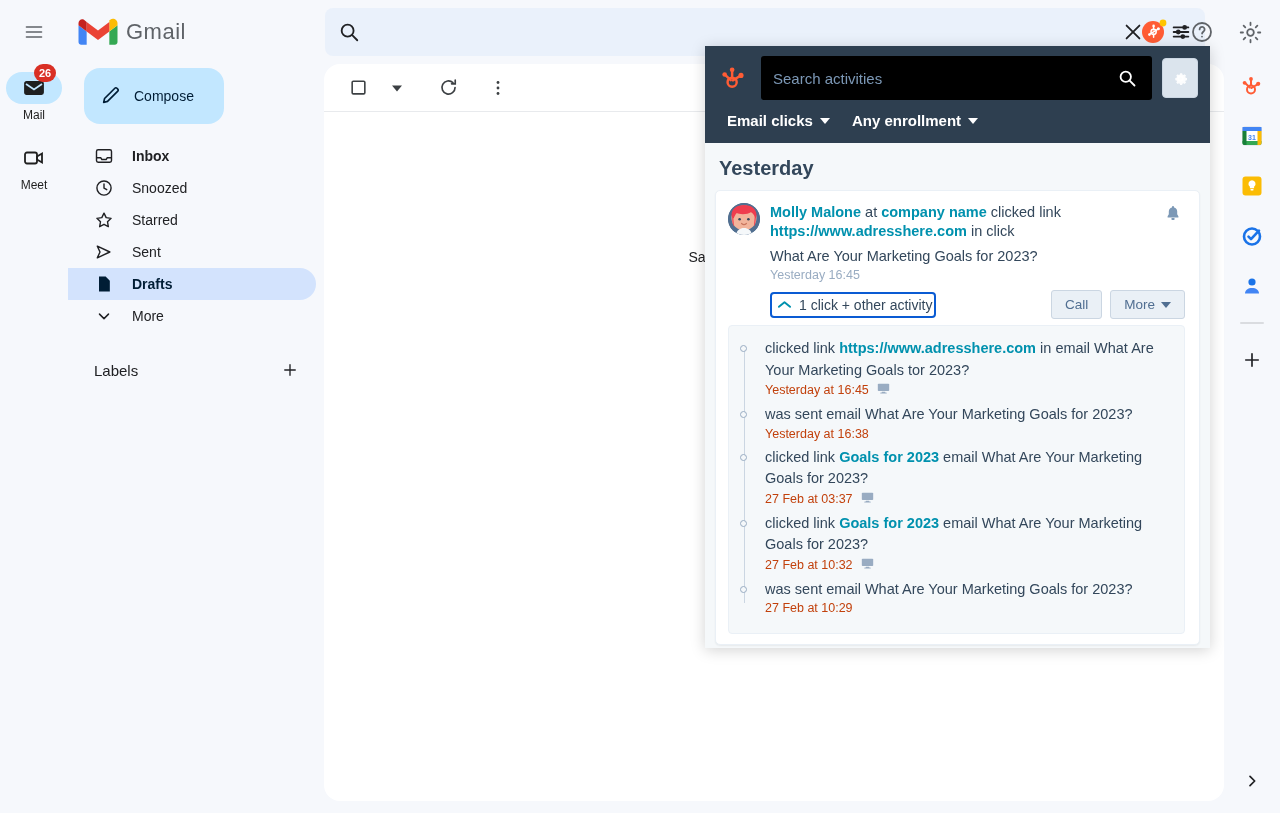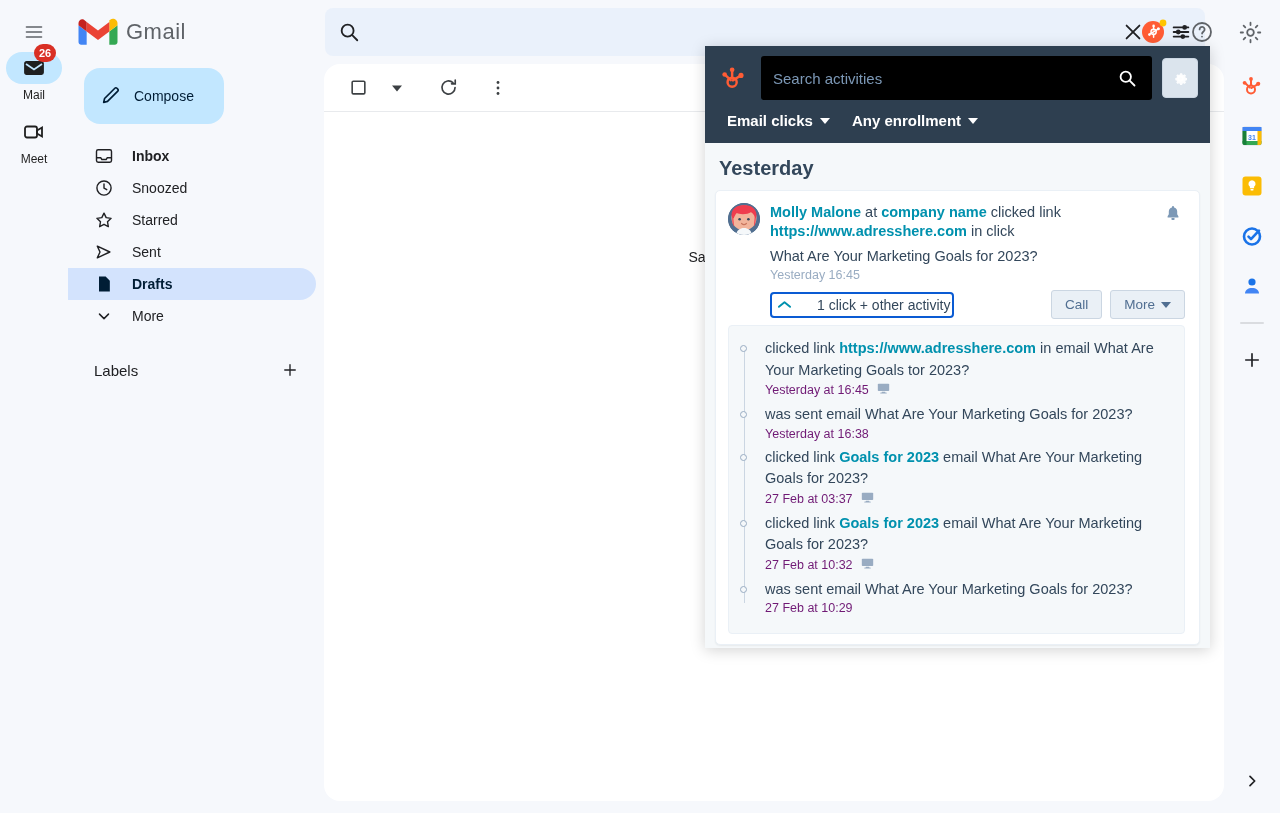--- a/index.html
+++ b/index.html
@@ -55,23 +55,23 @@
     display: flex; align-items: center; gap: 4px;
   }
   .gm-hicon {
     width: 44px; height: 44px; border-radius: 50%;
     display: flex; align-items: center; justify-content: center;
     cursor: pointer; position: relative;
   }
 
   
   .gm-rail {
-    position: absolute; left: 0; top: 48px; bottom: 0; width: 68px;
+    position: absolute; left: 0; top: 68px; bottom: 0; width: 68px;
     display: flex; flex-direction: column; align-items: center;
-    padding-top: 4px; gap: 2px;
+    padding-top: 4px; gap: 8px;
   }
   .rail-item {
     width: 64px; display: flex; flex-direction: column; align-items: center;
     cursor: pointer; padding: 0; position: relative;
   }
   .rail-bubble {
     width: 56px; height: 32px; border-radius: 16px;
     display: flex; align-items: center; justify-content: center;
     position: relative;
   }
@@ -203,21 +203,21 @@
   .hs-subject { font-size: 14.5px; color: #33475b; margin-top: 7px; }
   .hs-time { font-size: 12.5px; color: #99acc2; margin-top: 4px; }
   .hs-bell { width: 24px; flex: 0 0 24px; display: flex; align-items: flex-start; justify-content: center;
     cursor: pointer; }
 
   .hs-card-actions {
     display: flex; align-items: center; justify-content: space-between;
     margin-top: 8px; padding-left: 42px;
   }
   .hs-toggle {
-    display: inline-flex; align-items: center; gap: 26px;
+    display: inline-flex; align-items: center; gap: 8px;
     font-size: 14px; color: #33475b; cursor: pointer;
     border: 2px solid #0a5bd3; border-radius: 4px; padding: 3px 2px 3px 6px;
     background: #fff;
   }
   .chev-up { color: #0091ae; font-size: 13px; line-height: 1; }
   .hs-btns { display: flex; gap: 8px; }
   .hs-btn {
     background: #eaf0f6; border: 1px solid #cbd6e2; border-radius: 3px;
     color: #506e91; font-size: 13.5px; padding: 6px 13px; cursor: pointer;
     font-family: "Liberation Sans", sans-serif;
@@ -233,21 +233,21 @@
   .tl-axis {
     position: absolute; left: 15px; top: 10px; bottom: 18px; width: 1px; background: #cbd6e2;
   }
   .tl-item { position: relative; padding-bottom: 2px; }
   .tl-dot {
     position: absolute; left: -25px; top: 7px; width: 7px; height: 7px;
     border-radius: 50%; border: 1px solid #99acc2; background: #f5f8fa;
   }
   .tl-text { font-size: 14.5px; line-height: 21.5px; color: #33475b; }
   .tl-time {
-    font-size: 12.5px; color: #701a75; margin: 1px 0 4px 0;
+    font-size: 12.5px; color: #c2410c; margin: 1px 0 4px 0;
     display: flex; align-items: center; gap: 8px;
   }
 </style>
 </head>
 <body>
 
 <div class="gmail-root">
 
   <div class="gm-header">
     <div class="gm-hamburger">

